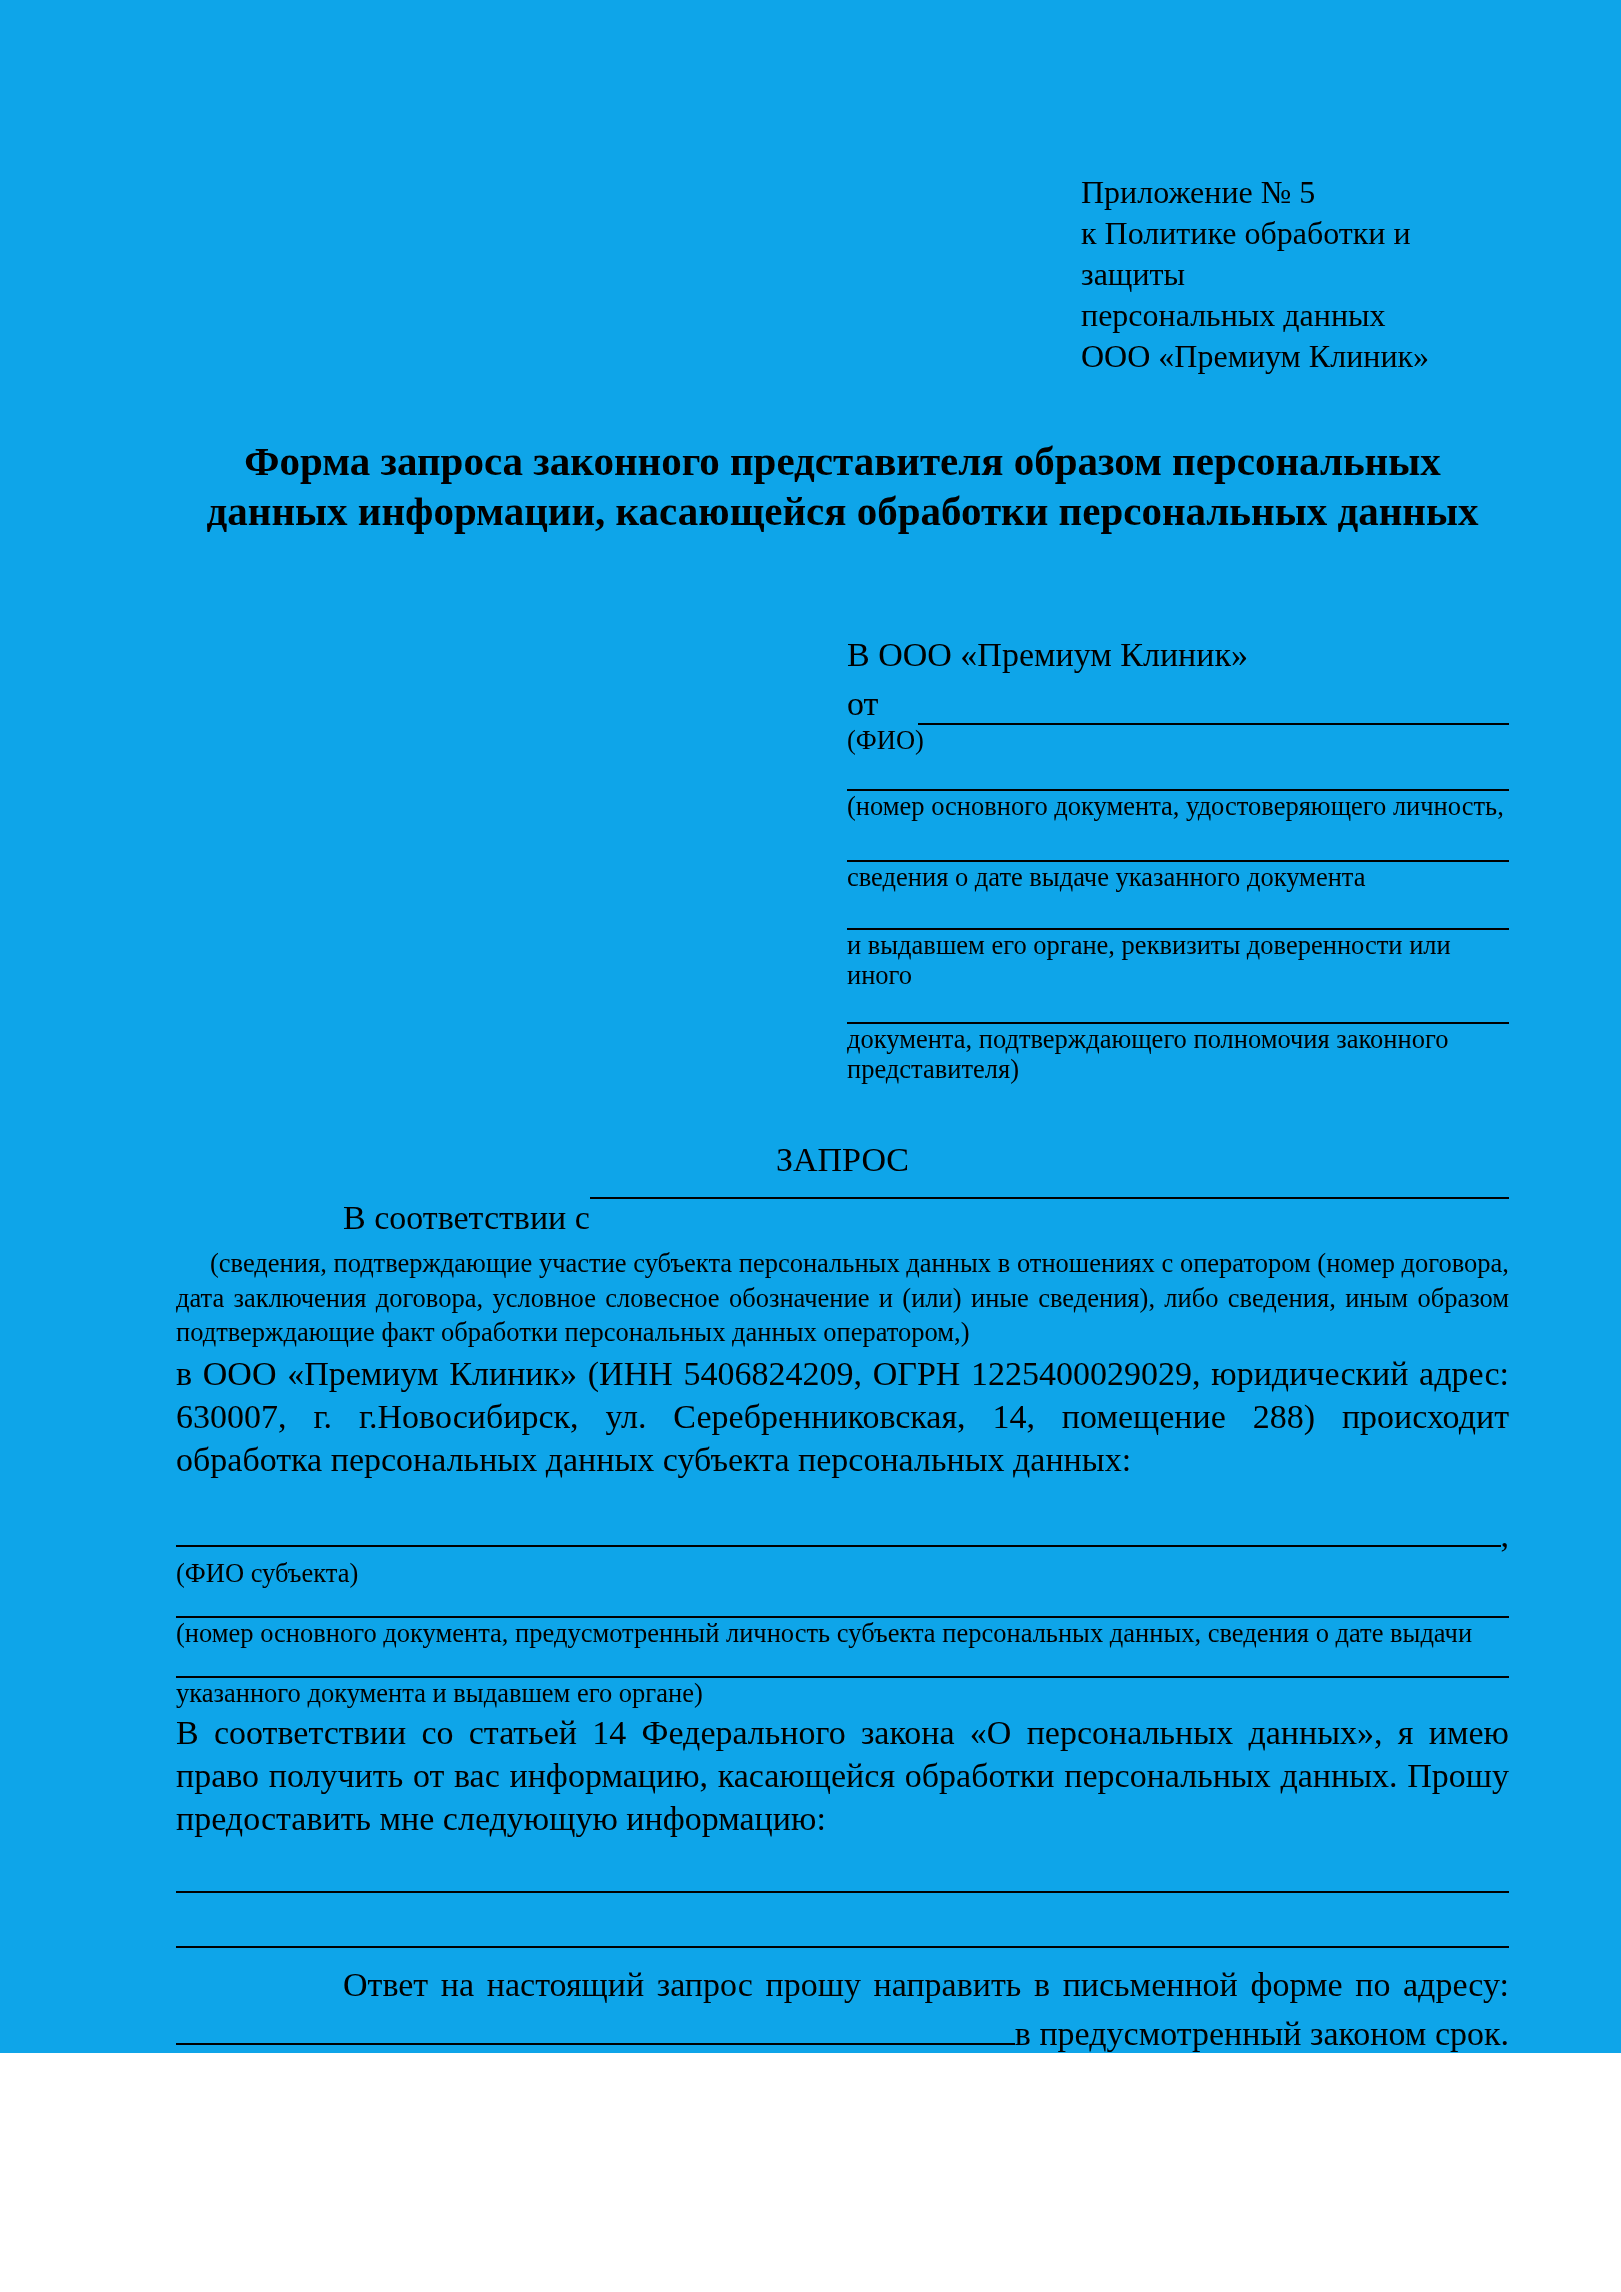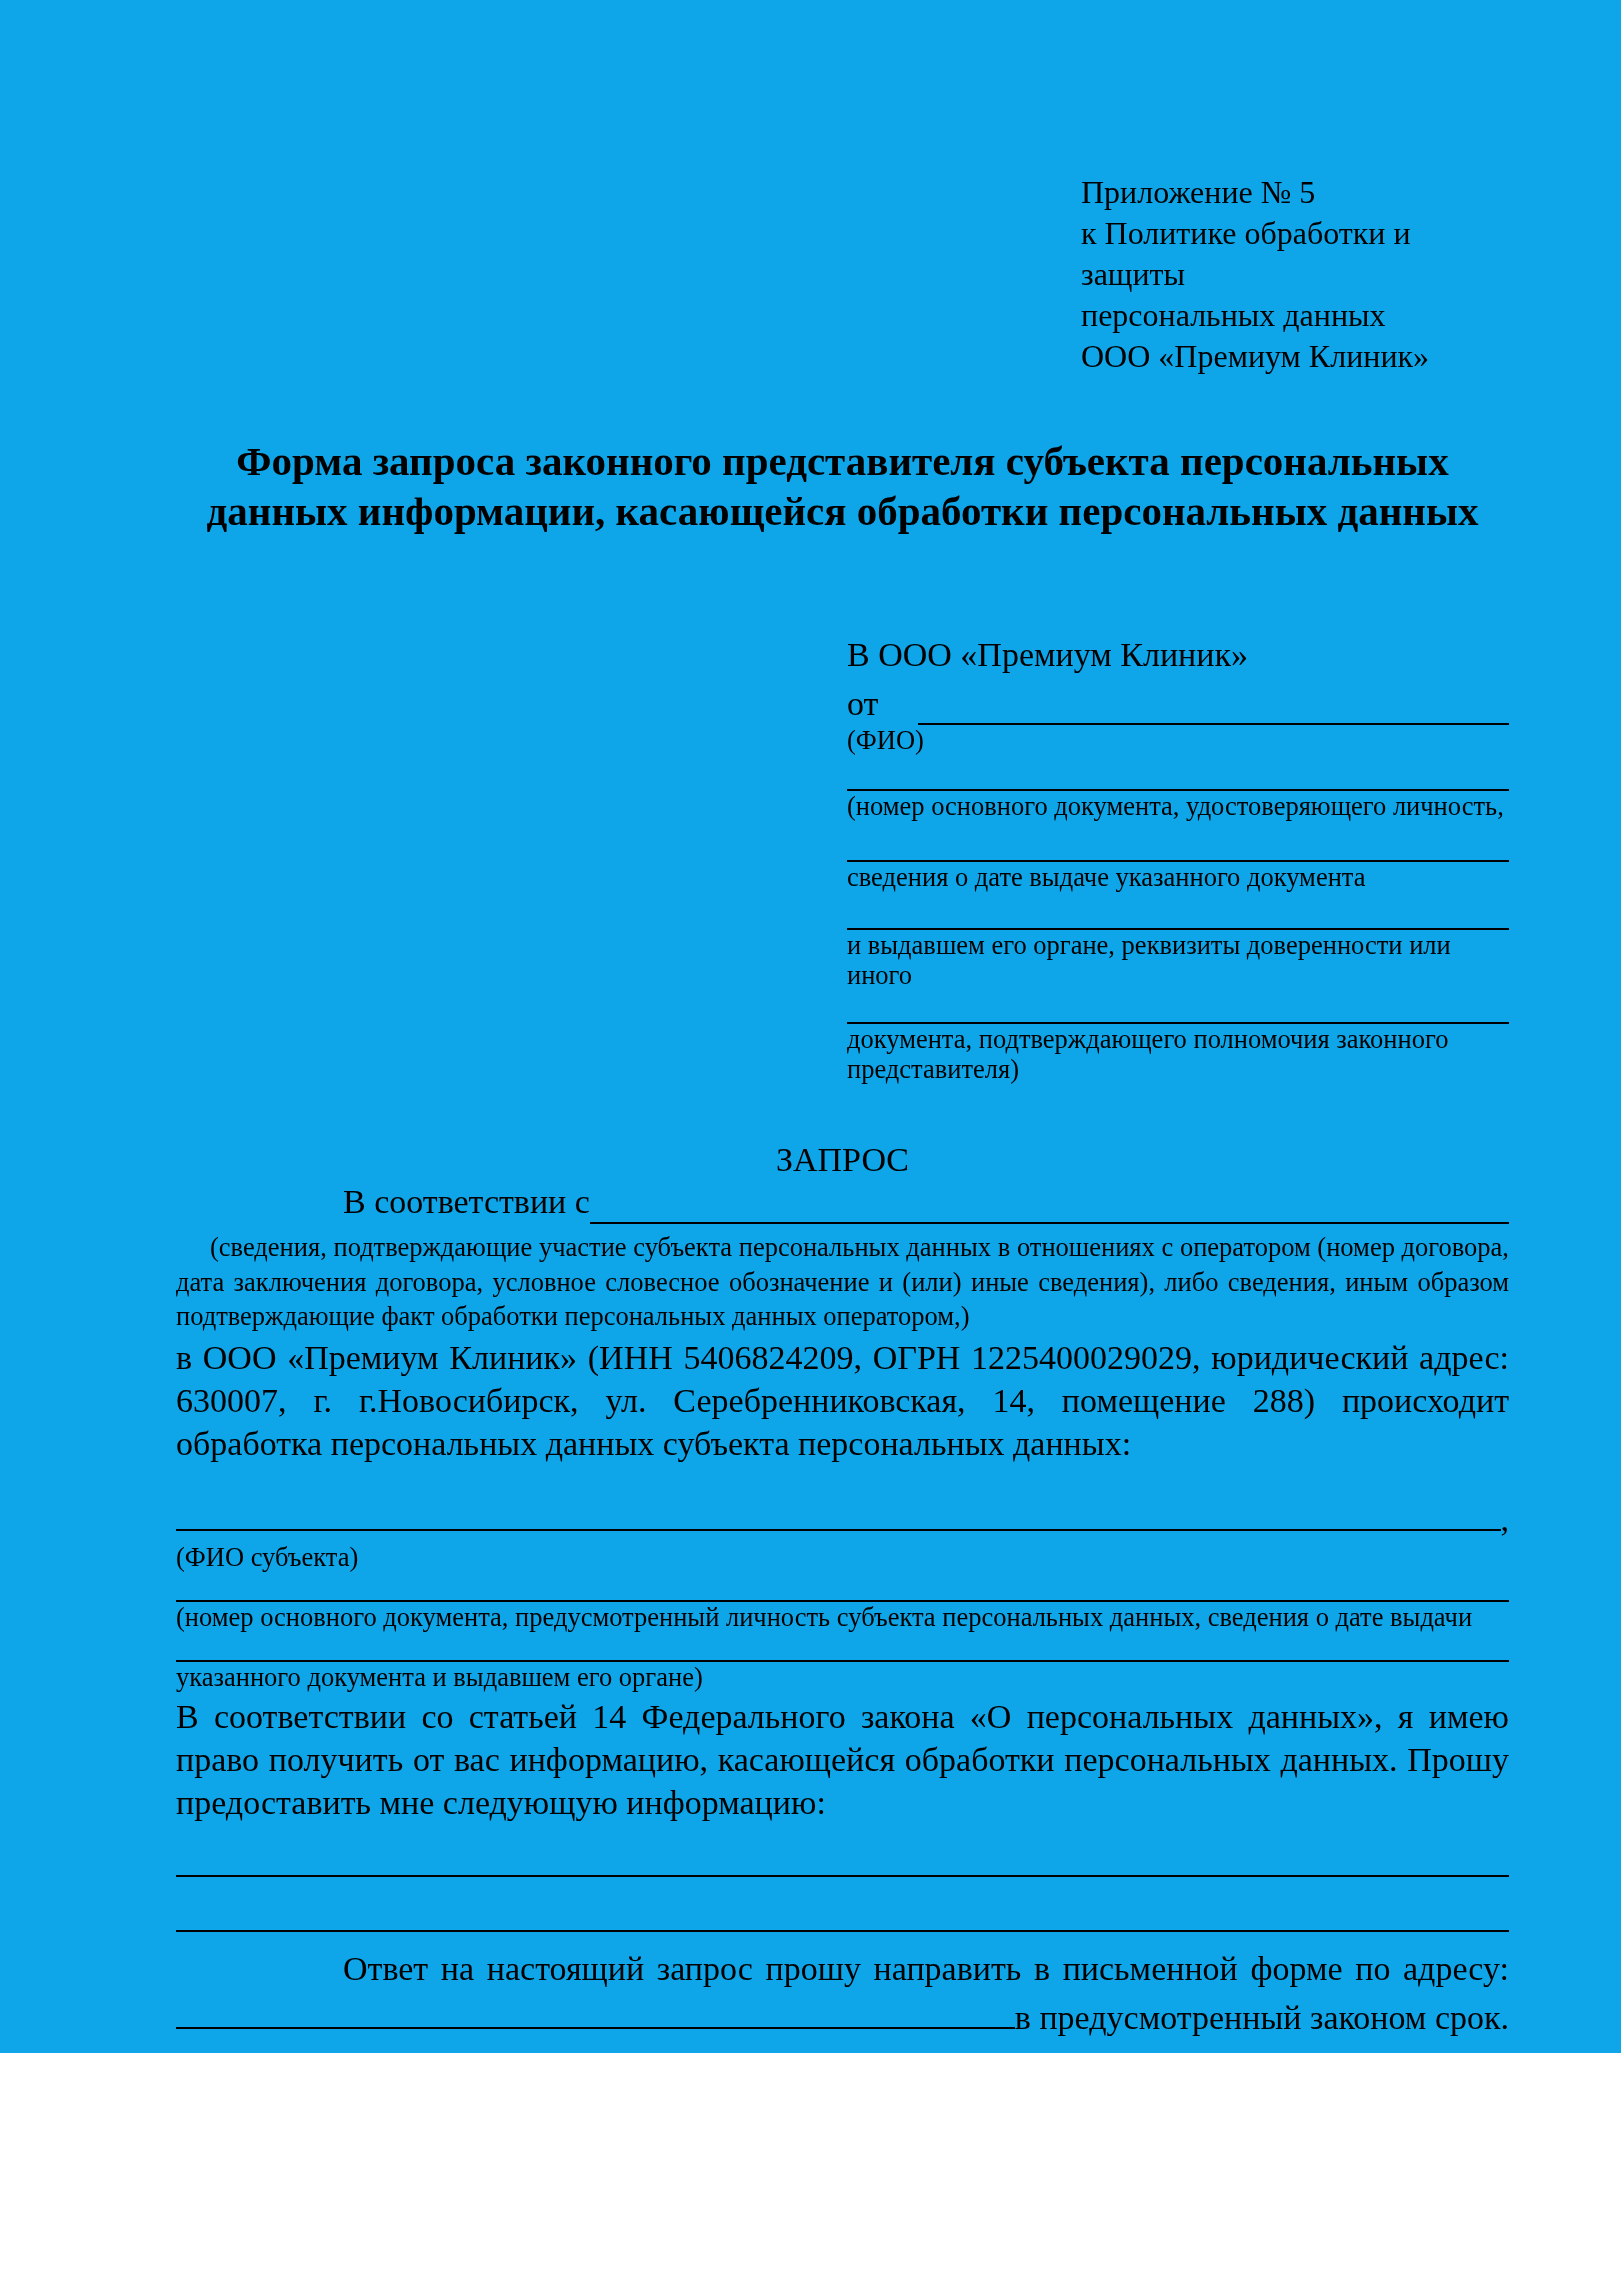--- a/index.html
+++ b/index.html
@@ -27,21 +27,21 @@
   .from-row .label{white-space:nowrap;}
   .fill{flex:1 1 auto;border-bottom:2.9px solid #000;min-width:39px;}
   .cap{font-size:26.5px;line-height:1.15;text-align:left;}
   .rule{border-bottom:2.9px solid #000;}
   .addressee .rule{height:39px;}
   .addressee .rule.r1{height:33px;}
   .addressee .rule.r3{height:35px;}
   .addressee .rule.r4{height:31px;}
   
   .zapros{margin-top:54px;text-align:center;}
-  .intro-row{display:flex;align-items:flex-end;margin-top:0;}
+  .intro-row{display:flex;align-items:flex-start;margin-top:16px;}
   .intro-row .label{white-space:nowrap;margin-left:167px;}
   .small-note{margin-top:5.9px;font-size:26.5px;line-height:1.3;text-align:justify;text-indent:34px;}
   .para{text-align:justify;margin-top:3.9px;}
   .fio-row{display:flex;align-items:baseline;margin-top:33px;}
   .fio-row .comma{white-space:nowrap;}
   .mid-rule{margin-top:25.5px;border-bottom:2.9px solid #000;height:2px;}
   .blank-rule1{margin-top:49px;border-bottom:2.9px solid #000;height:2px;}
   .blank-rule2{margin-top:51px;border-bottom:2.9px solid #000;height:2px;}
   .reply-para{
     margin-top:15.7px;text-align:justify;text-align-last:justify;
@@ -69,21 +69,21 @@
 <div class="page">
   <div class="doc">
 
     <div class="appendix">
       <div>Приложение № 5</div>
       <div>к Политике обработки и защиты</div>
       <div>персональных данных</div>
       <div>ООО «Премиум Клиник»</div>
     </div>
 
-    <div class="title">Форма запроса законного представителя субъекта персональных данных информации, касающейся обработки персональных данных</div>
+    <div class="title">Форма запроса законного представителя образом персональных данных информации, касающейся обработки персональных данных</div>
 
     <div class="addressee">
       <div>В ООО «Премиум Клиник»</div>
       <div class="from-row">
         <span class="label">от</span>
         <span class="fill"></span>
       </div>
       <div class="cap">(ФИО)</div>
 
       <div class="rule r1"></div>

